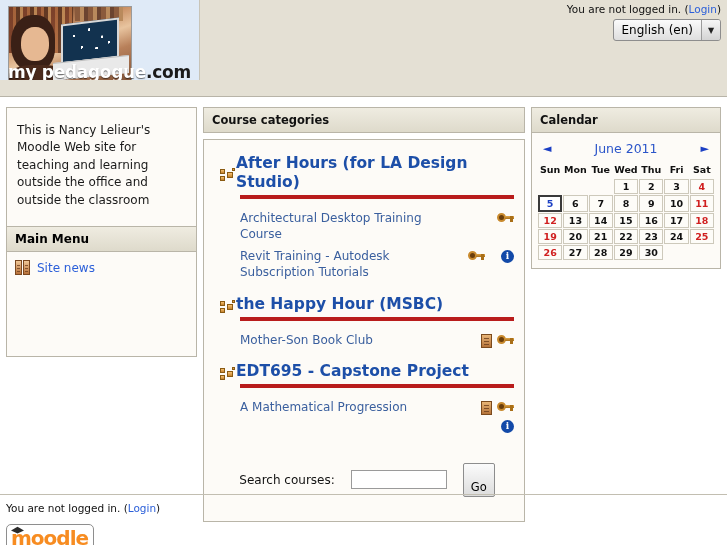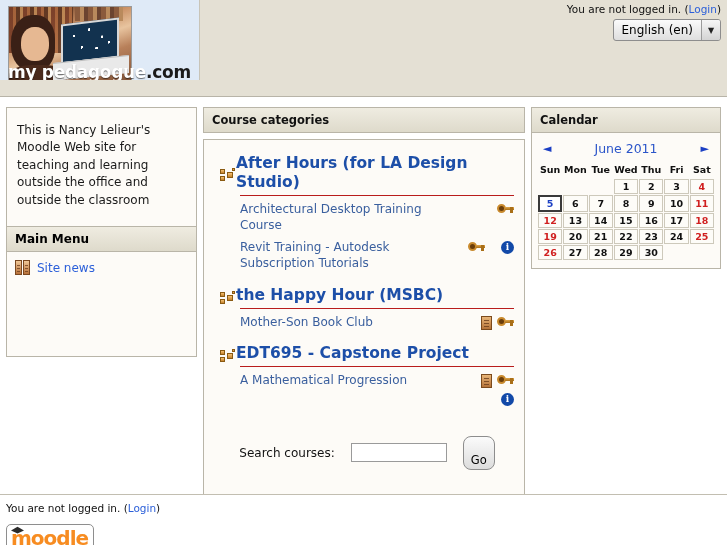--- a/index.html
+++ b/index.html
@@ -220,21 +220,21 @@
   .category-block { margin-bottom: 2px; }
   .category-title {
     display: flex; align-items: center; gap: 0;
     margin-bottom: 2px;
   }
   .category-title .ico { margin-top: 5px; }
   .category-title a {
     font-size: 15.5px; font-weight: bold; color: #1d4fa8;
     text-decoration: none; line-height: 1.22;
   }
-  .course-list { border-top: 1px solid #b91c1c; padding-top: 3px; margin: 3px 0 10px 20px; }
+  .course-list { border-top: 4px solid #b91c1c; padding-top: 9px; margin: 3px 0 10px 20px; }
   .course-row {
     display: flex; align-items: flex-start; justify-content: space-between;
     gap: 8px; padding: 2px 0 4px 0;
   }
   .course-row a {
     color: #3a5f9e; text-decoration: none; font-size: 12px; line-height: 1.35;
     flex: 1 1 auto;
   }
   .course-icons {
     flex: none; display: flex; align-items: flex-start; gap: 5px;
@@ -247,21 +247,21 @@
     display: flex; align-items: center; justify-content: center; gap: 16px;
   }
   #search-label { font-size: 12px; color: #111; }
   #search-input {
     width: 96px; height: 19px;
     border: 1px solid #9a9a9a; background: #fff;
     font-family: inherit; font-size: 12px; padding: 0 3px;
   }
   #search-go {
     height: 33px; min-width: 28px; padding: 16px 7px;
-    border: 1px solid #8d8d8d; border-radius: 8px;
+    border: 1px solid #8d8d8d; border-radius: 2px;
     background: linear-gradient(#fbfbfb, #dcdcdc);
     font-family: inherit; font-size: 11.5px; color: #000; cursor: pointer;
   }
 
   
   #calendar-body { padding: 5px 5px 7px 5px; }
   #cal-nav {
     display: flex; align-items: center; justify-content: space-between;
     padding: 3px 6px 6px 6px;
   }

